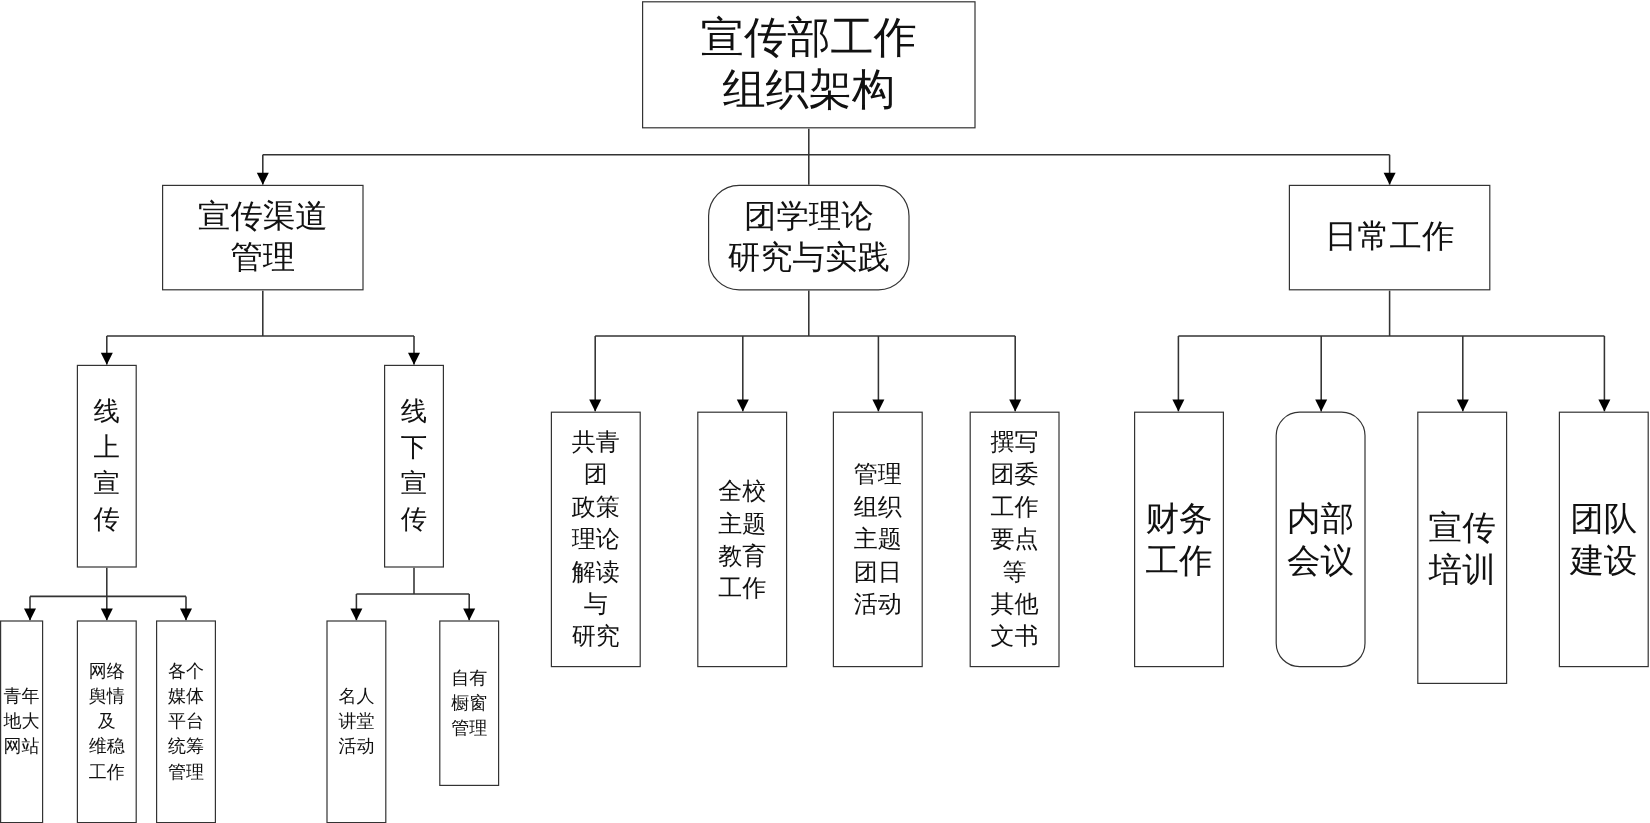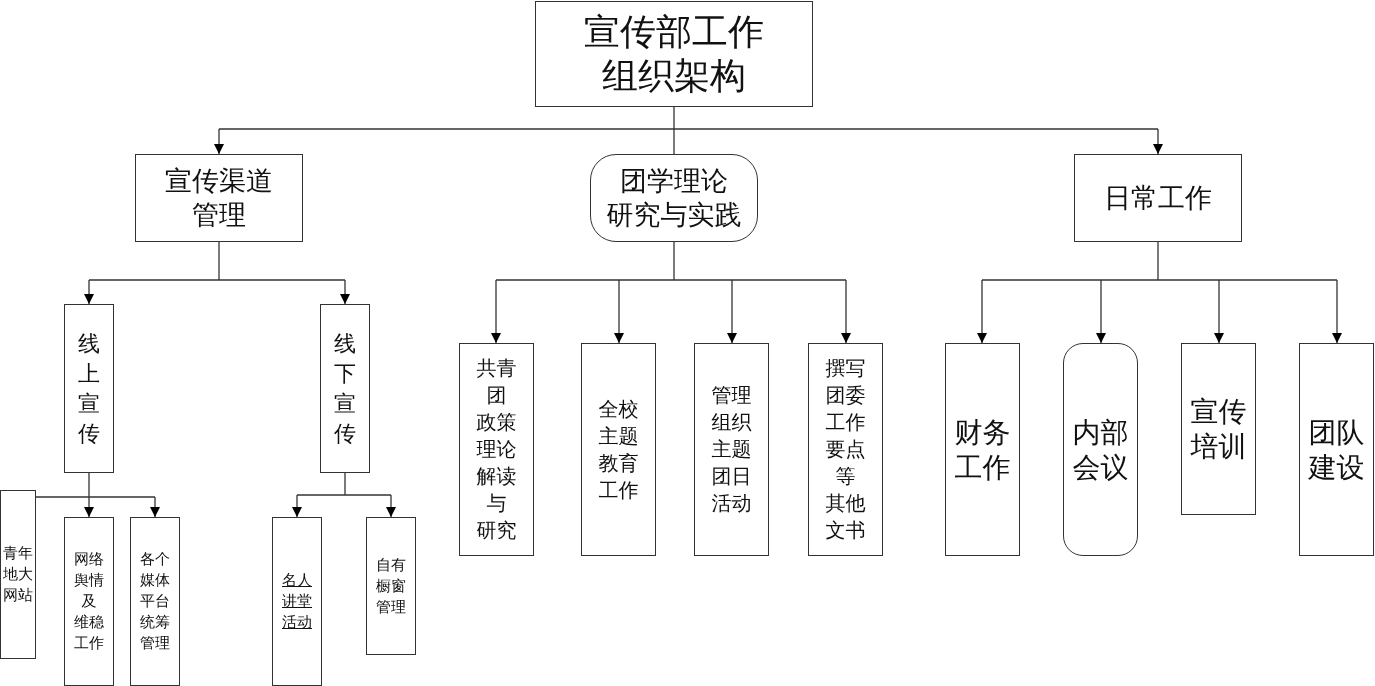--- a/index.html
+++ b/index.html
@@ -92,41 +92,41 @@
 宣
 传</span>
 </div>
 <div class="node l2" style="left:320px;top:304px;width:50px;height:169px;">
   <span>线
 下
 宣
 传</span>
 </div>
 
-<div class="node small" style="left:0px;top:490px;width:36px;height:169px;">
+<div class="node small" style="left:0px;top:517px;width:36px;height:169px;">
   <span>青年
 地大
 网站</span>
 </div>
 <div class="node small" style="left:64px;top:517px;width:50px;height:169px;">
   <span>网络
 舆情
 及
 维稳
 工作</span>
 </div>
 <div class="node small" style="left:130px;top:517px;width:50px;height:169px;">
   <span>各个
 媒体
 平台
 统筹
 管理</span>
 </div>
 
-<div class="node small" style="left:272px;top:517px;width:50px;height:169px;text-decoration:underline;">
+<div class="node small" style="left:272px;top:517px;width:50px;height:169px;">
   <span>名人
 讲堂
 活动</span>
 </div>
 <div class="node small" style="left:366px;top:517px;width:50px;height:138px;">
   <span>自有
 橱窗
 管理</span>
 </div>
 
@@ -163,20 +163,20 @@
 </div>
 
 <div class="node big" style="left:945px;top:343px;width:75px;height:213px;">
   <span>财务
 工作</span>
 </div>
 <div class="node big" style="left:1063px;top:343px;width:75px;height:213px;border-radius:20px;">
   <span>内部
 会议</span>
 </div>
-<div class="node big" style="left:1181px;top:343px;width:75px;height:172px;">
+<div class="node big" style="left:1181px;top:343px;width:75px;height:227px;">
   <span>宣传
 培训</span>
 </div>
 <div class="node big" style="left:1299px;top:343px;width:75px;height:213px;">
   <span>团队
 建设</span>
 </div>
 
 </body></html>

